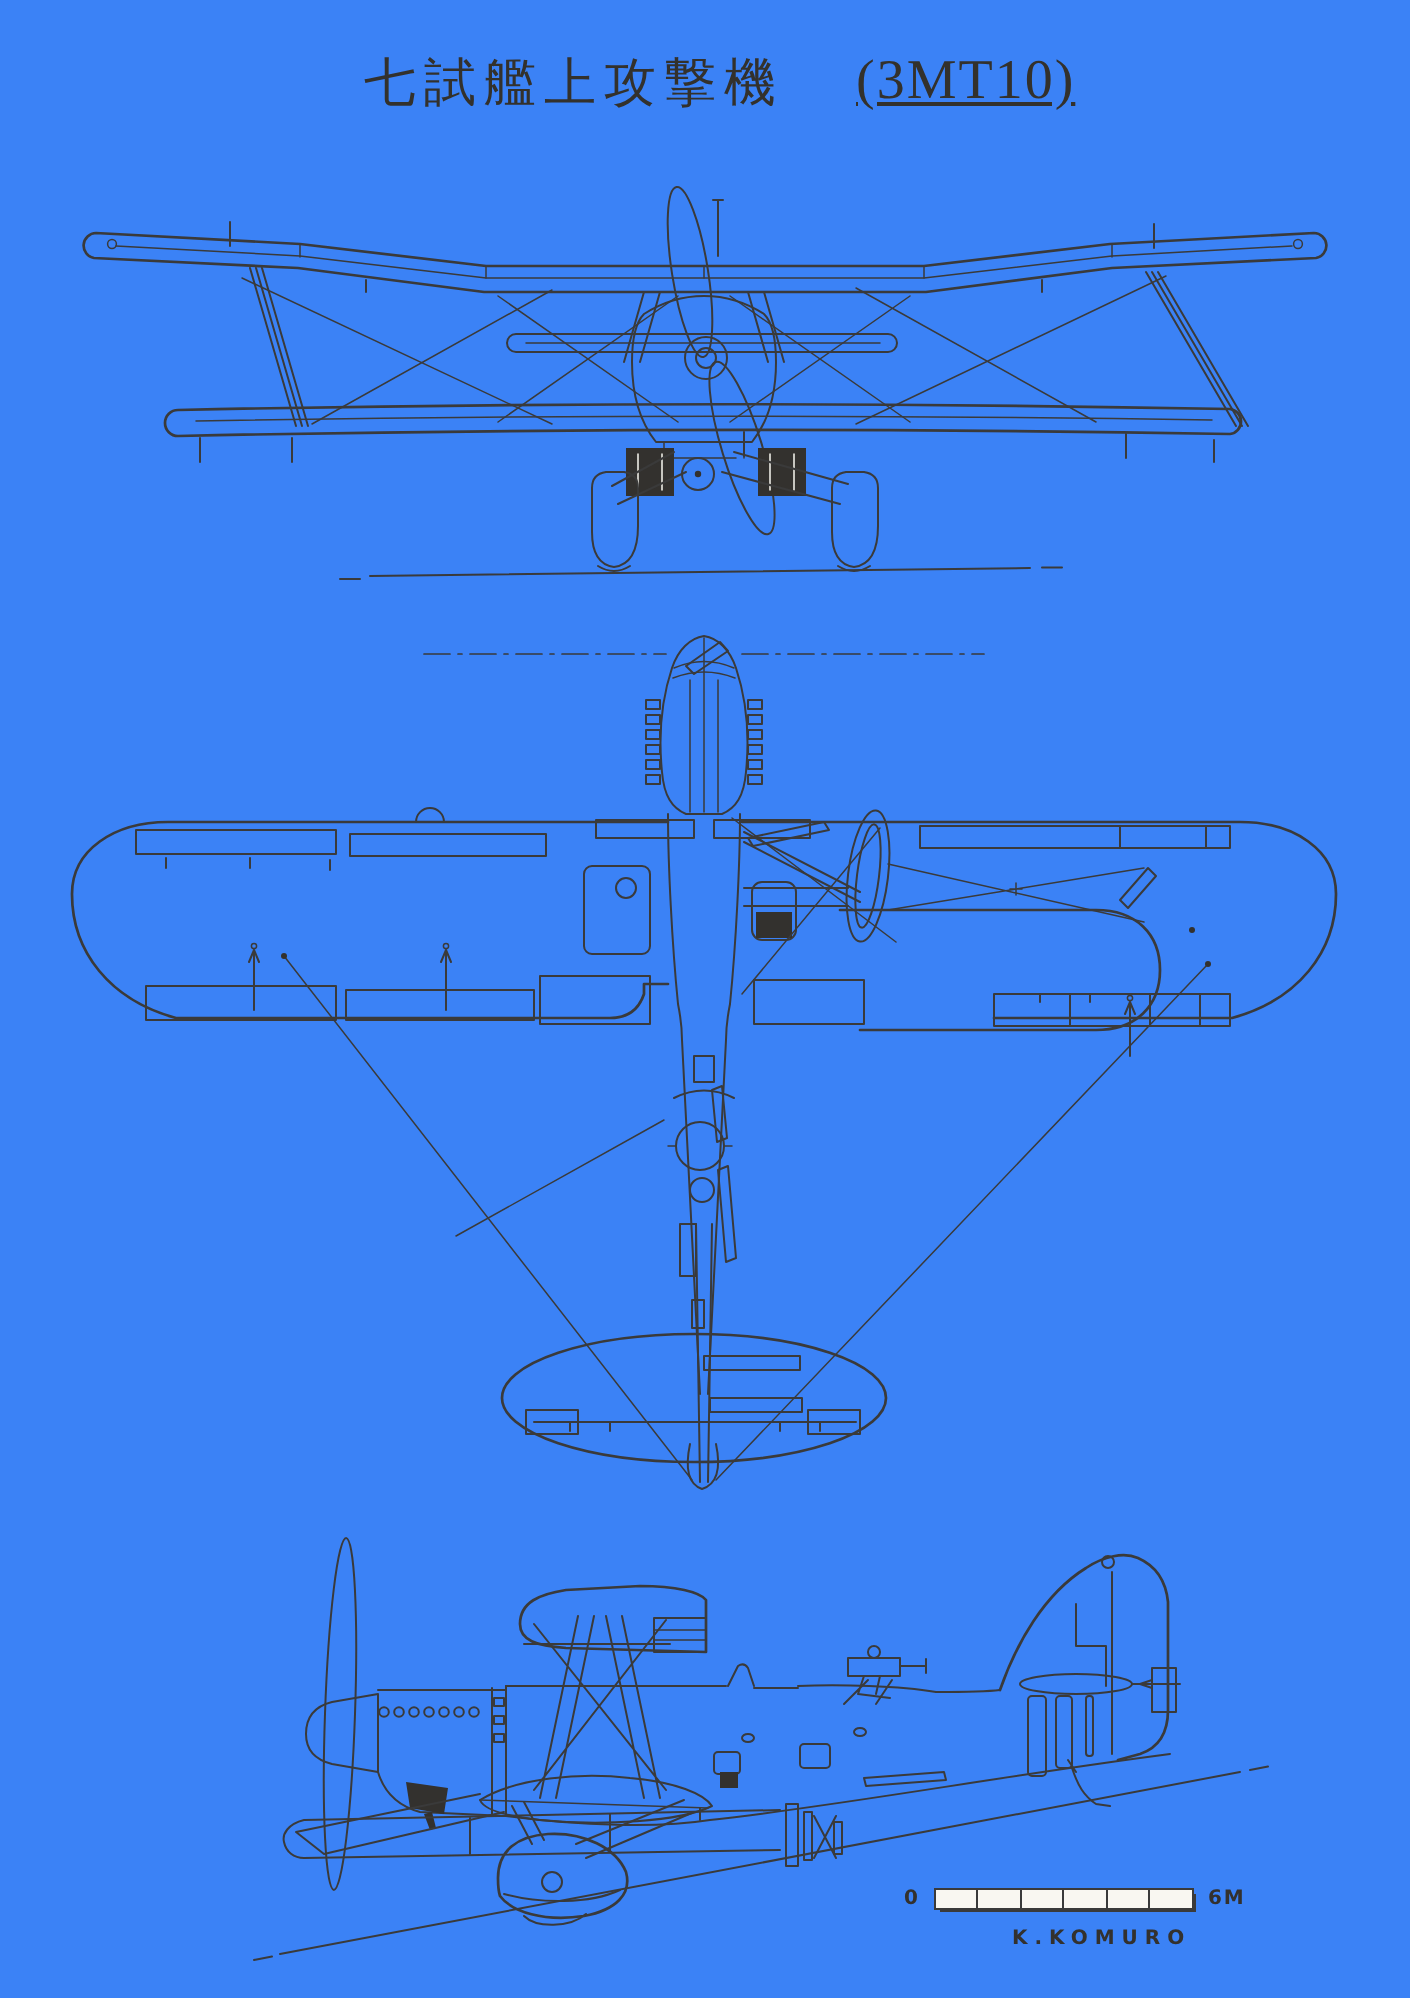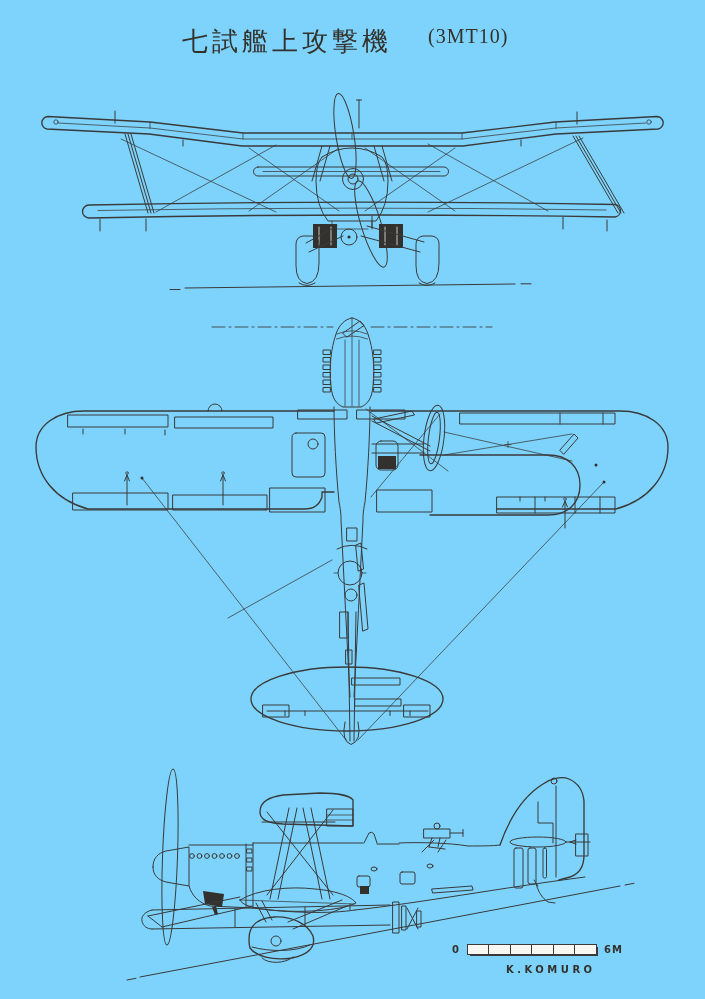--- a/index.html
+++ b/index.html
@@ -1,38 +1,38 @@
 <!DOCTYPE html>
 <html><head>
 <meta charset="utf-8">
 <style>
   html,body{margin:0;padding:0;background:#e9e7e1;}
   .page{
     position:relative;width:705px;height:999px;margin:0 auto;
-    background:#7dd3fc;overflow:hidden;
+    background:#3b82f6;overflow:hidden;
     font-family:"Liberation Sans",sans-serif;color:#3a3a3a;
   }
   
   svg.blueprint{position:absolute;left:0;top:0;}
   svg.blueprint *{fill:none;stroke:#3a3a3a;stroke-width:1;stroke-linecap:round;stroke-linejoin:round;}
   svg.blueprint .bold{stroke-width:1.35;}
   svg.blueprint .wire{stroke-width:0.75;}
   svg.blueprint .fill{fill:#33312e;stroke:none;}
   svg.blueprint .paper-stroke{stroke:#f9f7f1;}
   svg.blueprint .dashdot{stroke-dasharray:13 4 2 4;stroke-width:0.85;}
   
   .title-jp{
     position:absolute;left:182px;top:24px;
     font-family:"Liberation Serif","DejaVu Serif",serif;
     font-size:26px;letter-spacing:4px;color:#33312c;white-space:nowrap;
   }
   .title-code{
     position:absolute;left:428px;top:25px;
     font-family:"Liberation Serif","DejaVu Serif",serif;
-    font-size:20px;letter-spacing:1px;color:#33312c;white-space:nowrap;
+    font-size:28px;letter-spacing:1px;color:#33312c;white-space:nowrap;text-decoration:underline;
   }
   
   .scalebar{position:absolute;left:452px;top:944px;display:flex;align-items:center;gap:7px;}
   .scalebar .lab{font:700 10px "DejaVu Sans",sans-serif;letter-spacing:1px;color:#33312e;}
   .scalebar .bar{display:flex;width:128px;height:9px;border:1.3px solid #3a3a3a;box-shadow:2px 2px 0 -1px #3a3a3a;background:#f9f7f1;}
   .scalebar .seg{flex:1;border-right:1.3px solid #3a3a3a;}
   .scalebar .seg:last-child{border-right:none;}
   .sig{
     position:absolute;left:506px;top:964px;
     font:700 10px "DejaVu Sans",sans-serif;letter-spacing:3.5px;color:#33312e;white-space:nowrap;text-align:center;

